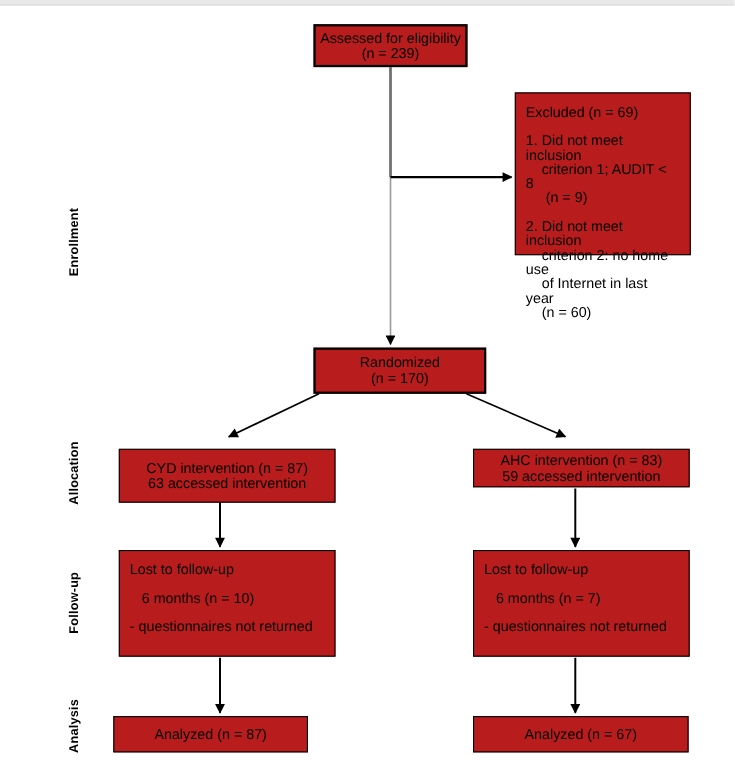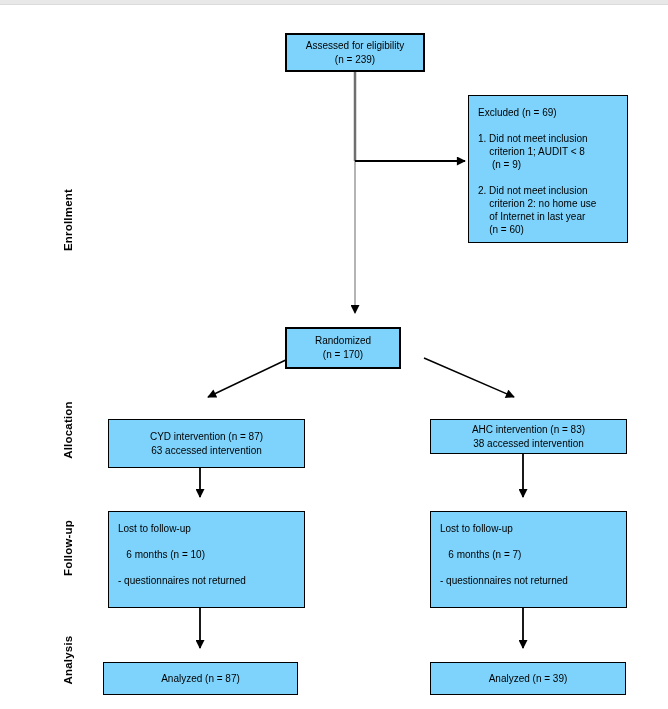--- a/index.html
+++ b/index.html
@@ -19,24 +19,23 @@
     background: #e8e8e8;
     border-bottom: 1px solid #dcdcdc;
   }
   .arrows {
     position: absolute;
     top: 0; left: 0;
   }
   .box {
     position: absolute;
     box-sizing: border-box;
-    background: #7dd3fc;
+    background: #b91c1c;
     border: 1.5px solid #000;
-    font-size: 10px;
-    margin-top: 11px;
+    font-size: 13px;
   }
   .box.centered {
     display: flex;
     align-items: center;
     justify-content: center;
     text-align: center;
     white-space: pre-line;
     line-height: 14px;
   }
   .box.heavy { border-width: 2px; }
@@ -104,38 +103,38 @@
 
 1. Did not meet inclusion
     criterion 1; AUDIT &lt; 8
      (n = 9)
 
 2. Did not meet inclusion
     criterion 2: no home use
     of Internet in last year
     (n = 60)</div>
 
-  <div class="box centered heavy" style="left:285px; top:316px; width:116px; height:42px;">Randomized
+  <div class="box centered heavy" style="left:285px; top:316px; width:157px; height:42px;">Randomized
 (n = 170)</div>
 
   <div class="box centered" style="left:108px; top:408px; width:197px; height:49px;">CYD intervention (n = 87)
 63 accessed intervention</div>
 
   <div class="box centered" style="left:430px; top:408px; width:197px; height:35px;">AHC intervention (n = 83)
-38 accessed intervention</div>
+59 accessed intervention</div>
 
   <div class="box lefttext" style="left:108px; top:500px; width:197px; height:97px;">Lost to follow-up
 
    6 months (n = 10)
 
 - questionnaires not returned</div>
 
   <div class="box lefttext" style="left:430px; top:500px; width:197px; height:97px;">Lost to follow-up
 
    6 months (n = 7)
 
 - questionnaires not returned</div>
 
-  <div class="box centered" style="left:103px; top:651px; width:195px; height:33px;">Analyzed (n = 87)</div>
+  <div class="box centered" style="left:103px; top:651px; width:177px; height:33px;">Analyzed (n = 87)</div>
 
-  <div class="box centered" style="left:430px; top:651px; width:196px; height:33px;">Analyzed (n = 39)</div>
+  <div class="box centered" style="left:430px; top:651px; width:196px; height:33px;">Analyzed (n = 67)</div>
 
 </div>
 
 </body></html>

